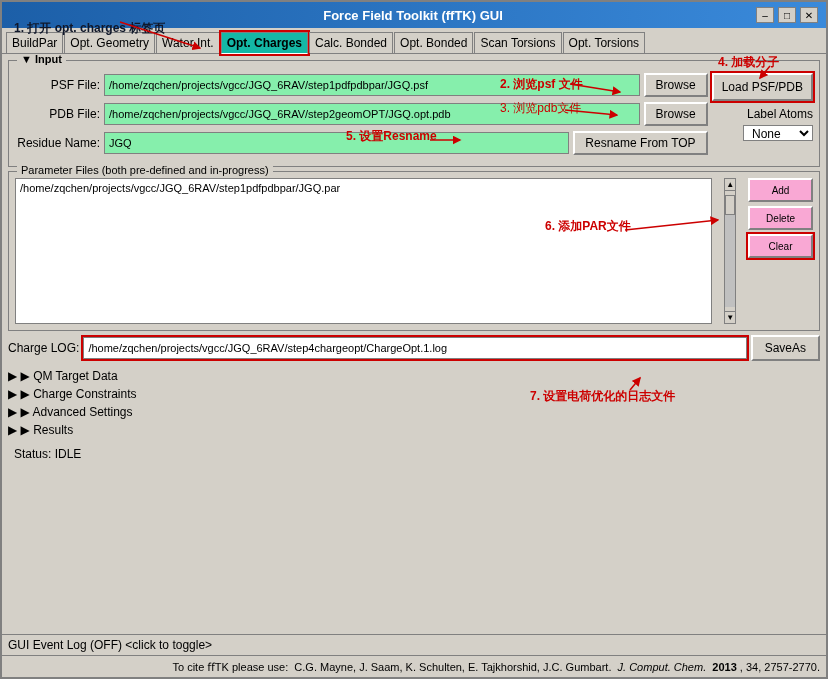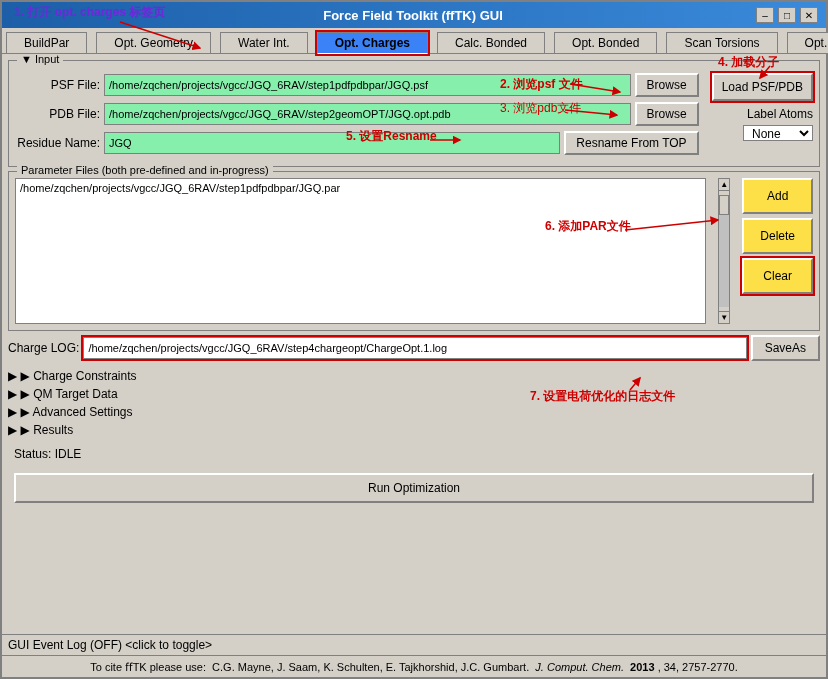--- a/index.html
+++ b/index.html
@@ -53,31 +53,31 @@
       color: #000;
     }
     .tab-bar {
       display: flex;
       background: #d4d0c8;
       border-bottom: 1px solid #808080;
       padding: 4px 4px 0 4px;
       flex-shrink: 0;
     }
     .tab {
-      padding: 3px 17px;
+      padding: 3px 5px;
       background: #d4d0c8;
       border: 1px solid #808080;
       border-bottom: none;
-      margin-right: 9px;
+      margin-right: 1px;
       cursor: pointer;
       font-size: 12px;
       white-space: nowrap;
     }
     .tab.active {
-      background: #3b82f6;
+      background: #14b8a6;
       border-bottom: 1px solid white;
       margin-bottom: -1px;
       font-weight: bold;
       outline: 2px solid #cc0000;
     }
     .content {
       flex: 1;
       display: flex;
       flex-direction: column;
       padding: 6px;
@@ -90,21 +90,21 @@
       background: #d4d0c8;
       position: relative;
     }
     .section-label {
       position: absolute;
       top: -8px;
       left: 8px;
       background: #d4d0c8;
       padding: 0 4px;
       font-size: 11px;
-      font-weight: normal;
+      font-weight: bold;
     }
     .form-row {
       display: flex;
       align-items: center;
       margin-bottom: 5px;
       gap: 4px;
     }
     .form-label {
       width: 85px;
       text-align: right;
@@ -199,26 +199,26 @@
       padding: 1px 0;
     }
     .param-buttons {
       display: flex;
       flex-direction: column;
       gap: 4px;
       flex-shrink: 0;
     }
     .param-btn {
       padding: 2px 16px;
-      background: #fde047;
+      background: #f9a8d4;
       border: 2px solid;
       border-color: #ffffff #808080 #808080 #ffffff;
       cursor: pointer;
-      font-size: 12px;
-      height: 36px;
+      font-size: 10px;
+      height: 24px;
     }
     .param-btn.outline-red {
       outline: 2px solid #cc0000;
     }
     .output-row {
       display: flex;
       align-items: center;
       gap: 4px;
     }
     .output-label {
@@ -256,21 +256,21 @@
     .gui-event-log {
       border-top: 1px solid #808080;
       padding: 3px 6px;
       font-size: 12px;
       cursor: pointer;
     }
     .footer-cite {
       border-top: 1px solid #808080;
       padding: 3px 6px;
       font-size: 11px;
-      text-align: center;
+      text-align: right;
       color: #000;
     }
     .footer-cite em {
       font-style: italic;
     }
   </style>
 </head>
 <body>
 
 <div class="window">
@@ -294,21 +294,21 @@
     <div class="tab">Opt. Bonded</div>
     <div class="tab">Scan Torsions</div>
     <div class="tab">Opt. Torsions</div>
   </div>
 
   <div class="content">
 
     <div class="section-group">
       <div class="section-label">▼ Input</div>
 
-      <div style="display:flex; align-items:flex-start; margin-top:6px; gap:13px;">
+      <div style="display:flex; align-items:flex-start; margin-top:6px; gap:4px;">
         <div style="flex:1">
 
           <div class="form-row">
             <div class="form-label">PSF File:</div>
             <input class="form-input" type="text" value="/home/zqchen/projects/vgcc/JGQ_6RAV/step1pdfpdbpar/JGQ.psf" style="">
             <button class="btn">Browse</button>
           </div>
 
           <div class="form-row">
             <div class="form-label">PDB File:</div>
@@ -362,44 +362,43 @@
       </div>
     </div>
 
     <div class="output-row">
       <span class="output-label">Charge LOG:</span>
       <input class="output-input" type="text" value="/home/zqchen/projects/vgcc/JGQ_6RAV/step4chargeopt/ChargeOpt.1.log" style="">
       <button class="btn btn-large">SaveAs</button>
     </div>
 
     <div style="margin-top:2px;">
+      <div class="collapsible-item">▶ ▶ QM Target Data</div>
       <div class="collapsible-item">▶ ▶ Charge Constraints</div>
-      <div class="collapsible-item">▶ ▶ QM Target Data</div>
       <div class="collapsible-item">▶ ▶ Advanced Settings</div>
       <div class="collapsible-item">▶ ▶ Results</div>
     </div>
 
     <div class="status-bar">
       <span>Status: IDLE</span>
     </div>
 
-    <div class="run-btn">Run Optimization</div>
 
   </div>
 
   <div class="gui-event-log">GUI Event Log (OFF) &lt;click to toggle&gt;</div>
 
   <div class="footer-cite">
     To cite ﬀTK please use:&nbsp; C.G. Mayne, J. Saam, K. Schulten, E. Tajkhorshid, J.C. Gumbart.&nbsp; <em>J. Comput. Chem.</em>&nbsp; <strong>2013</strong> , 34, 2757-2770.
   </div>
 </div>
 
 <div style="position:absolute; top:0; left:0; width:828px; height:679px; pointer-events:none; z-index:200;">
 
-  <div style="position:absolute; top:4px; left:14px; color:#6d28d9; font-size:12px; font-weight:bold;">1. 打开 opt. charges 标签页</div>
+  <div style="position:absolute; top:20px; left:14px; color:#0f172a; font-size:12px; font-weight:bold;">1. 打开 opt. charges 标签页</div>
 
   <svg style="position:absolute; top:0; left:0; width:828px; height:679px;">
 
     <line x1="120" y1="22" x2="200" y2="48" stroke="#cc0000" stroke-width="1.5" marker-end="url(#arr)"></line>
 
     <line x1="570" y1="84" x2="620" y2="92" stroke="#cc0000" stroke-width="1.5" marker-end="url(#arr)"></line>
 
     <line x1="565" y1="110" x2="617" y2="115" stroke="#cc0000" stroke-width="1.5" marker-end="url(#arr)"></line>
 
     <line x1="770" y1="66" x2="760" y2="78" stroke="#cc0000" stroke-width="1.5" marker-end="url(#arr)"></line>

